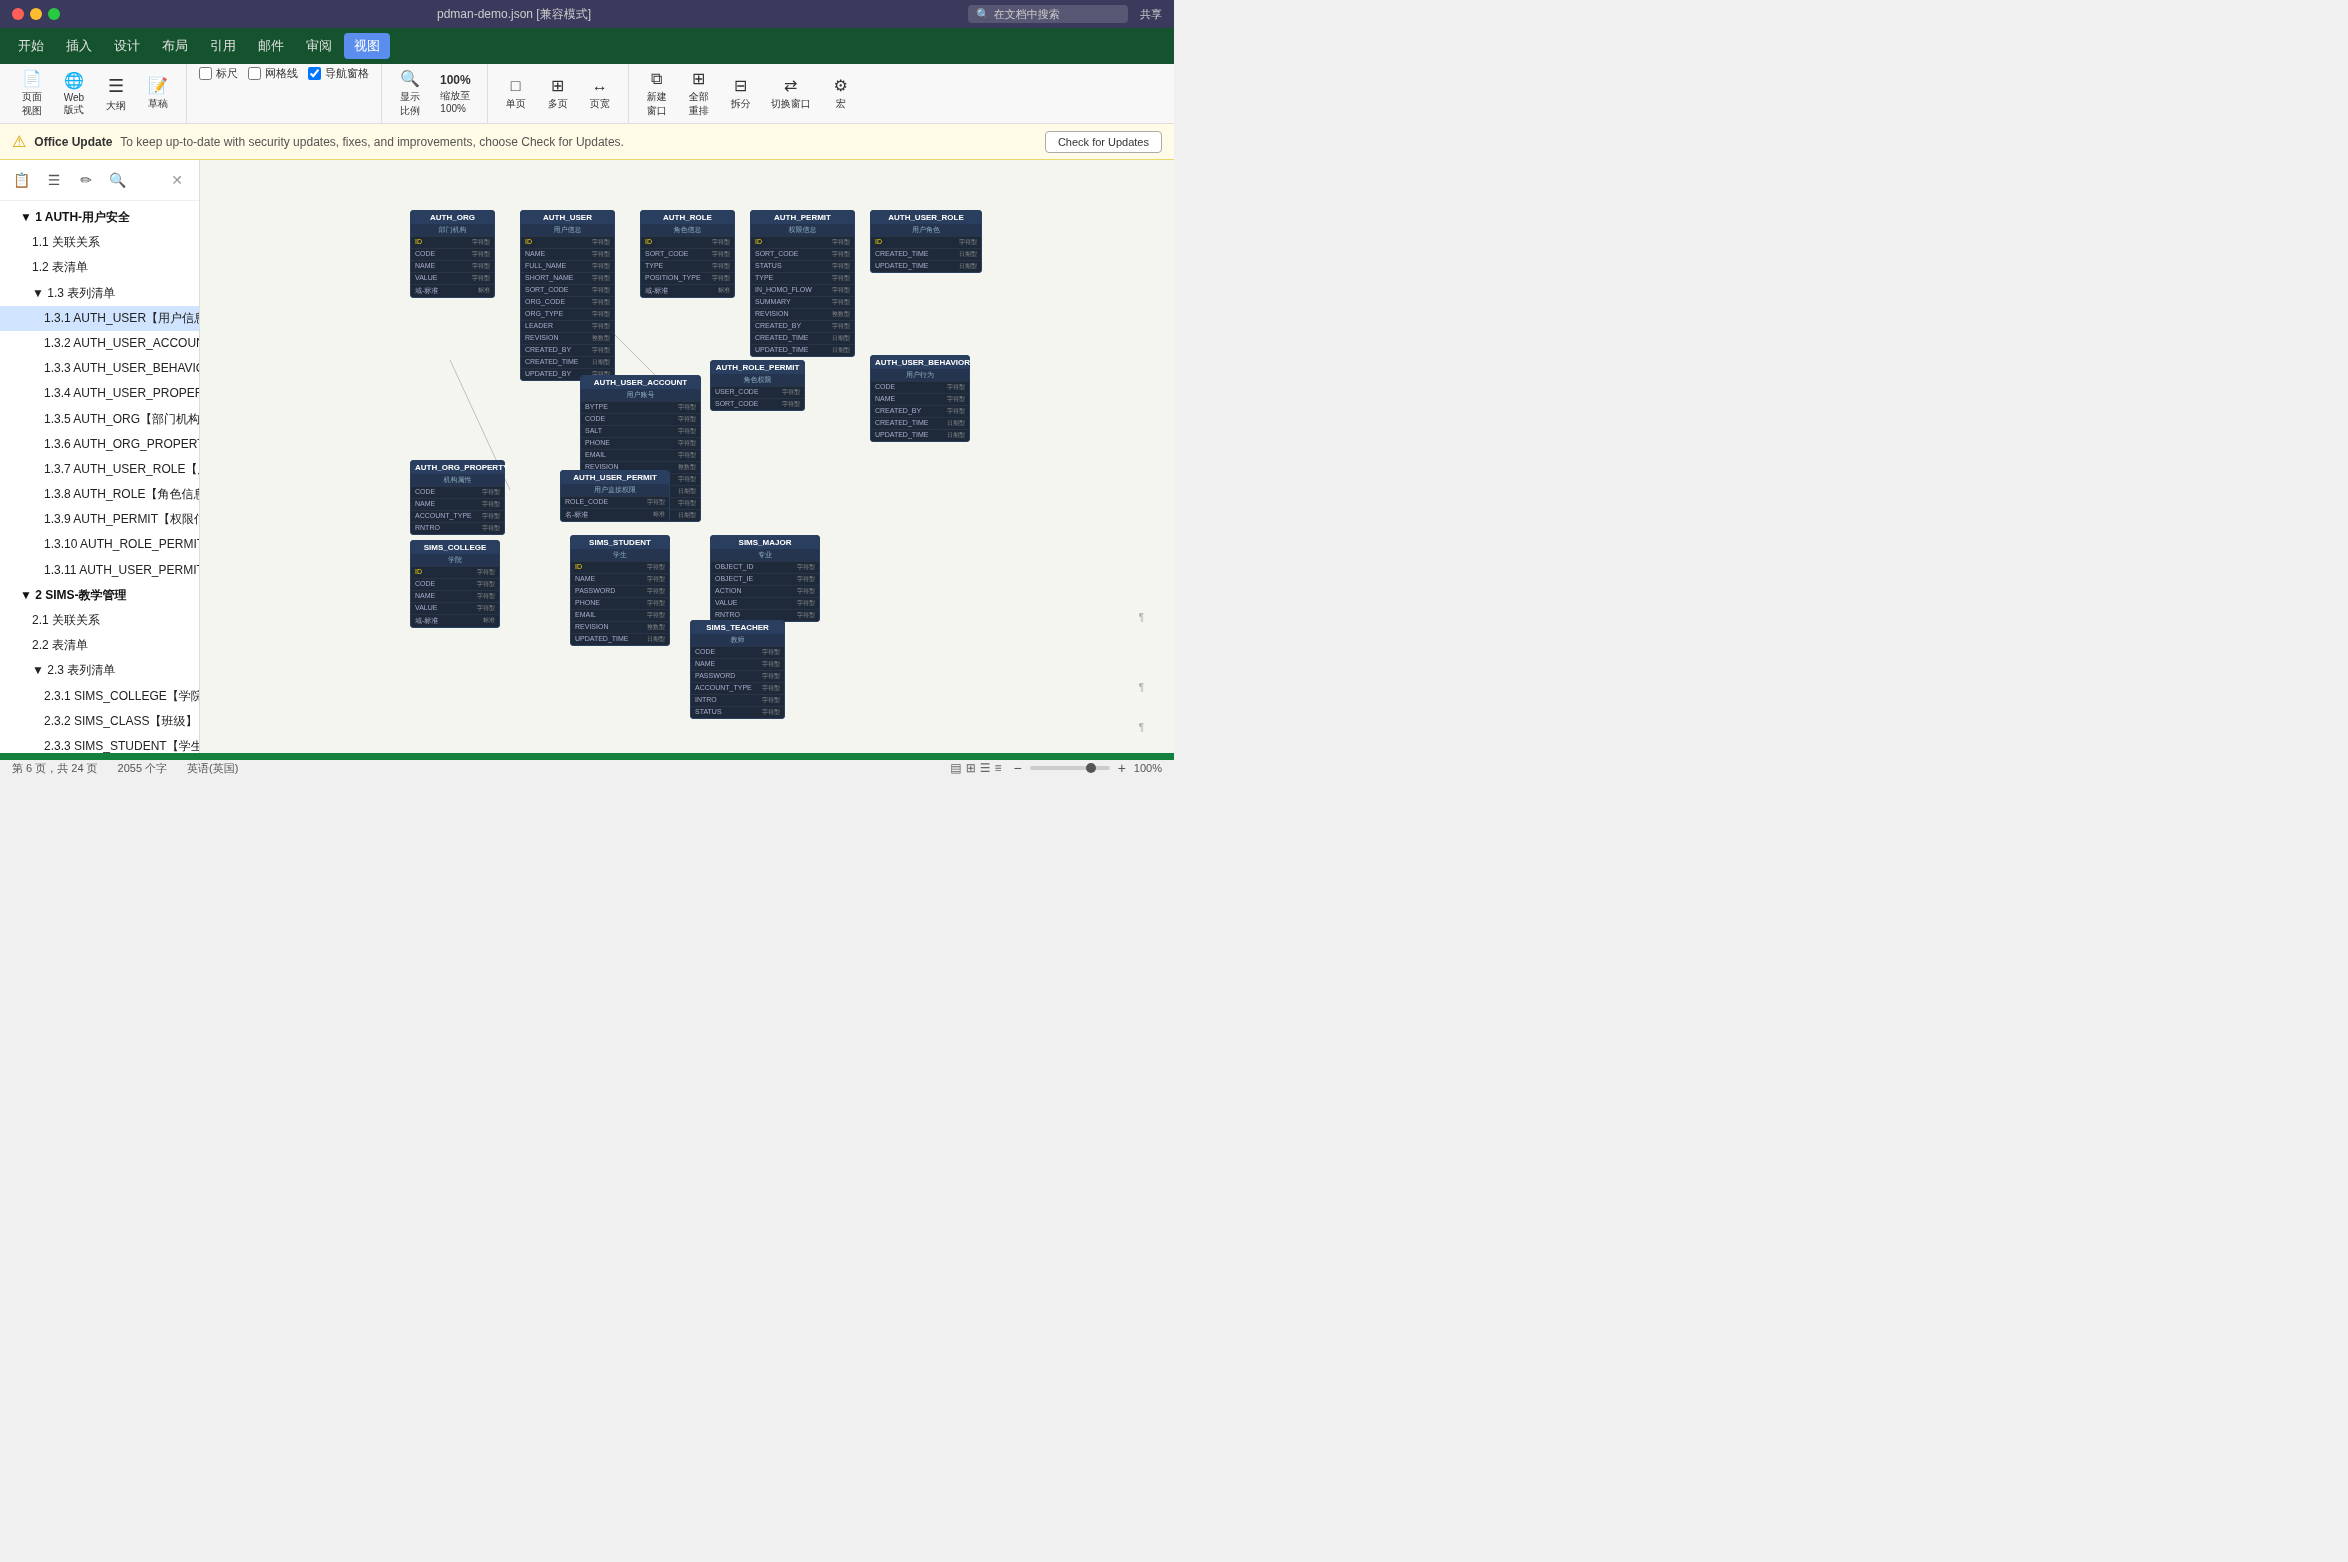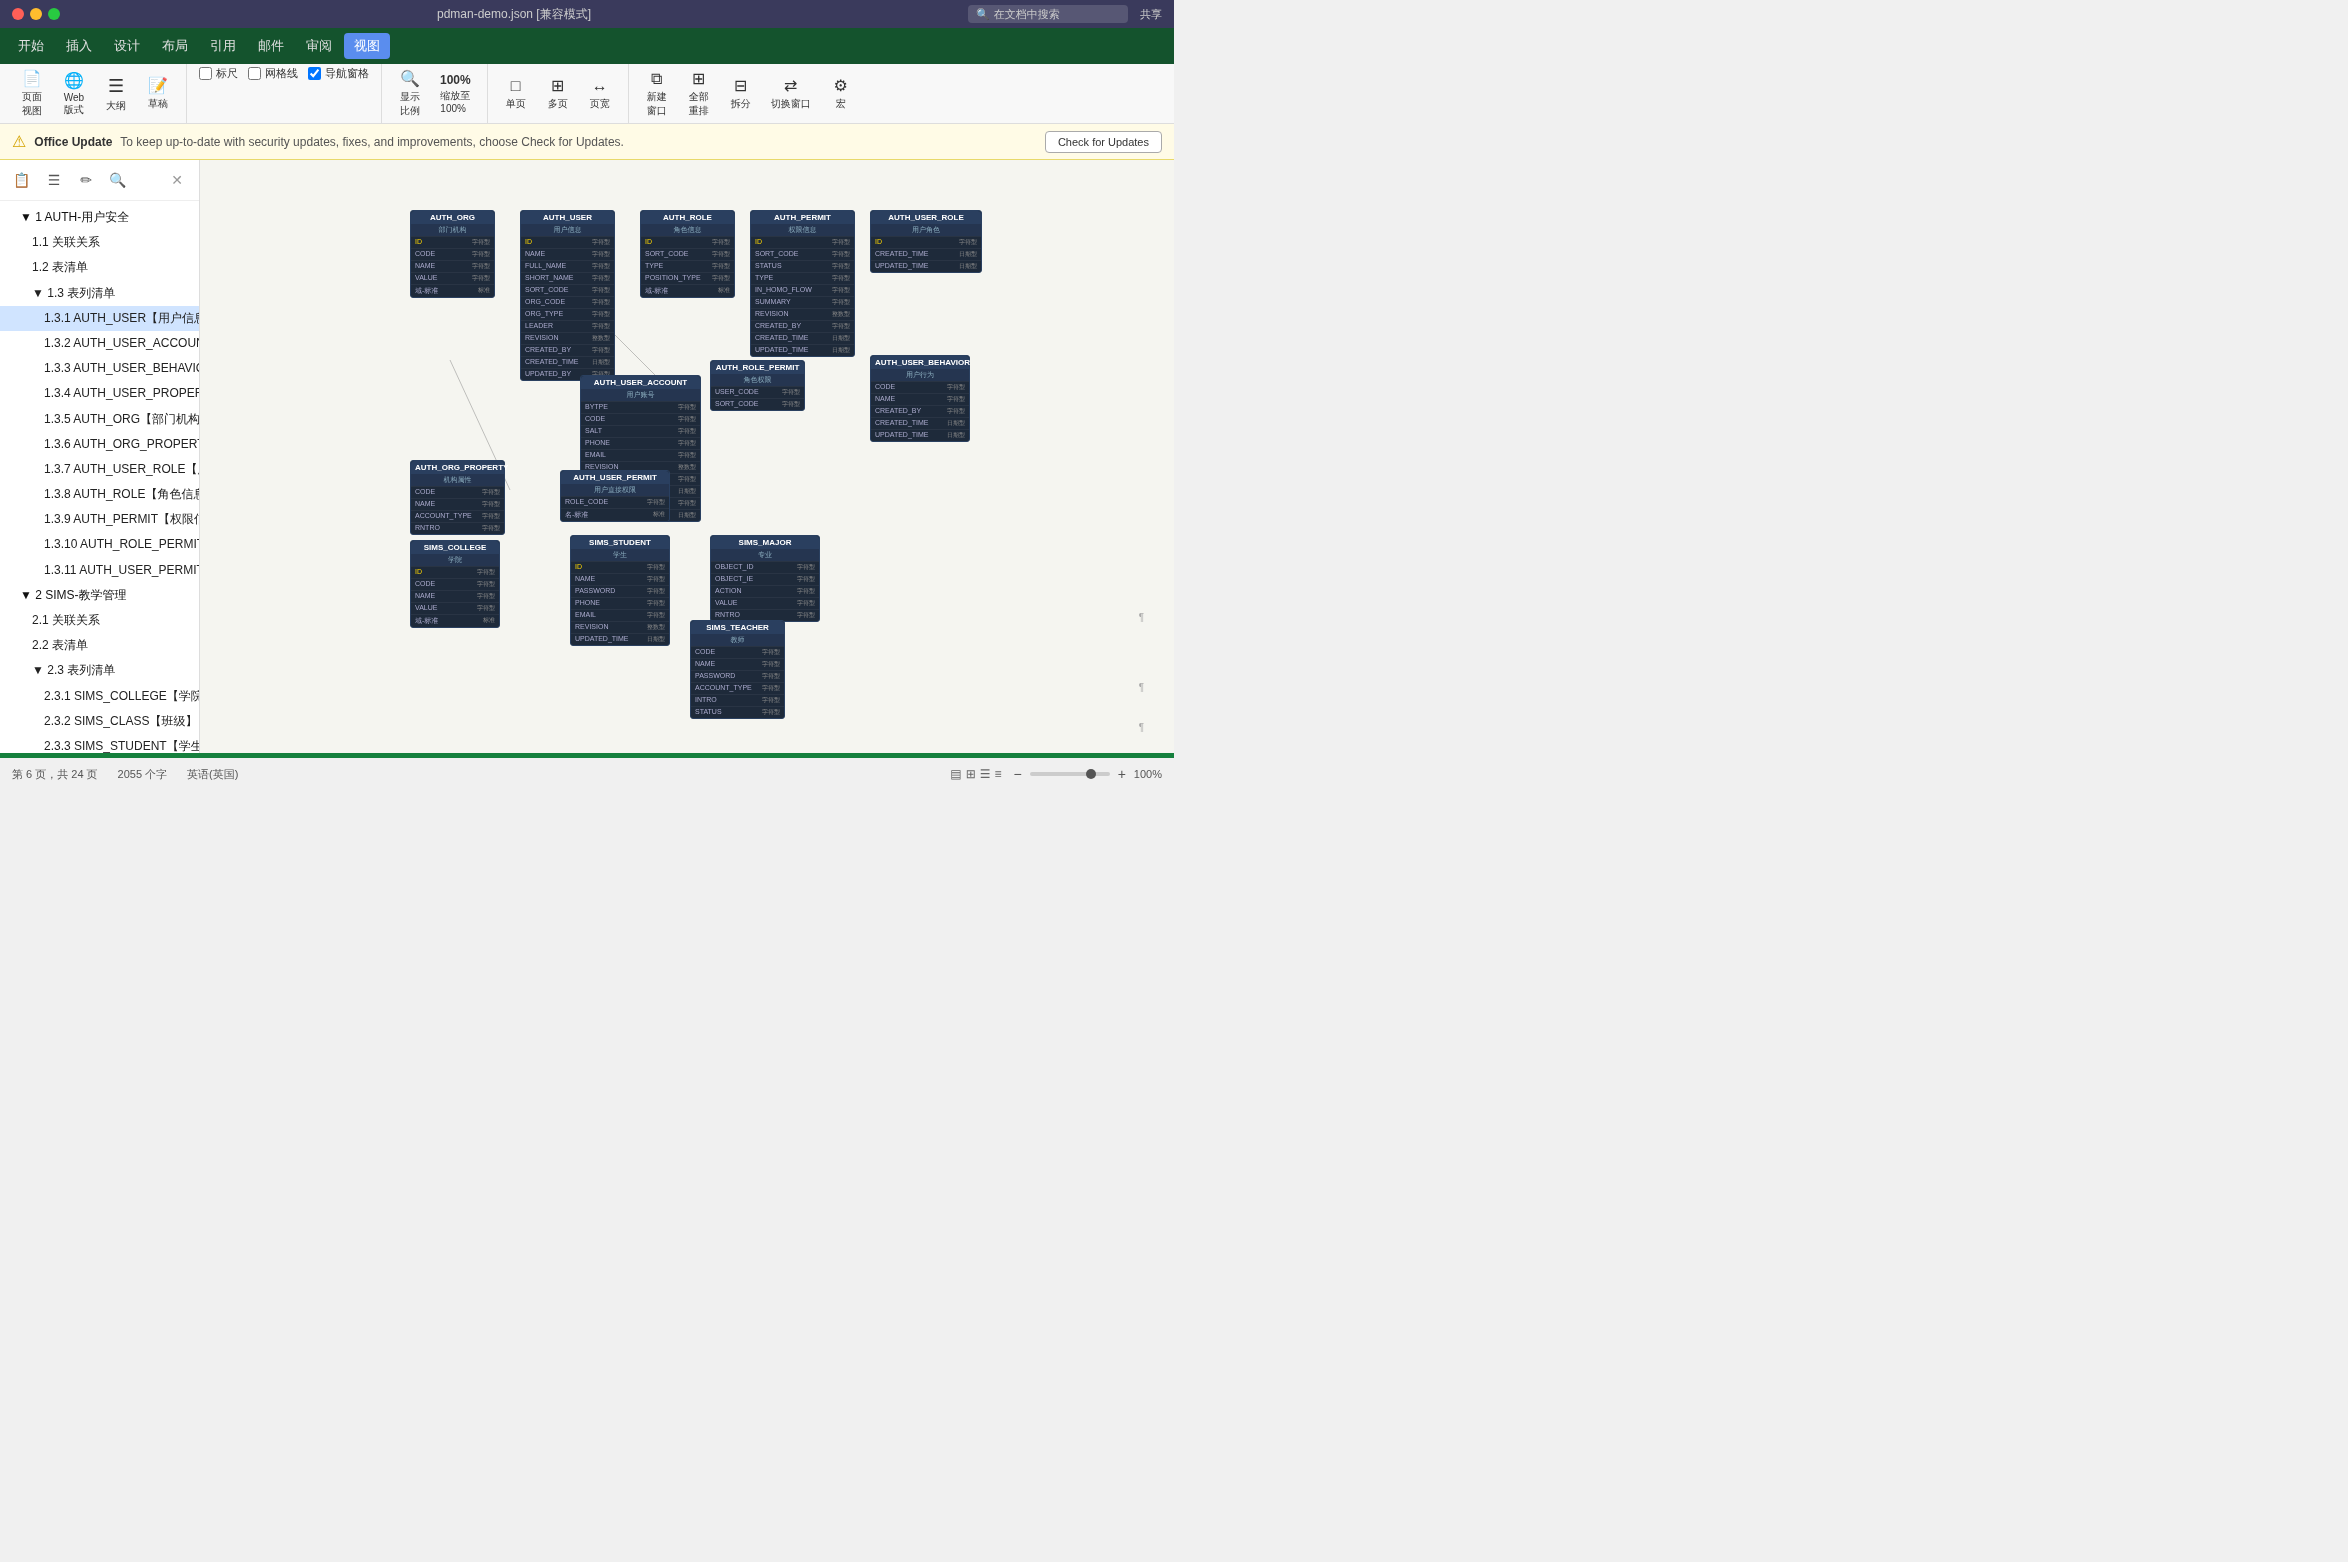--- a/index.html
+++ b/index.html
@@ -169,21 +169,21 @@
       padding: 3px 8px 3px 12px;
       cursor: pointer;
       white-space: nowrap;
       color: #222;
       line-height: 1.6;
     }
     .tree-item.selected { background: #d0e4ff; }
     .tree-item.indent1 { padding-left: 20px; }
     .tree-item.indent2 { padding-left: 32px; }
     .tree-item.indent3 { padding-left: 44px; }
-    .tree-section { font-weight: normal; color: #111; }
+    .tree-section { font-weight: bold; color: #111; }
 
     
     .canvas-area {
       flex: 1;
       background: #f5f5f0;
       position: relative;
       overflow: hidden;
     }
 
     
@@ -211,24 +211,24 @@
       padding: 1px 4px;
       border-top: 1px solid rgba(255,255,255,0.05);
       font-size: 7px;
     }
     .db-table-row .field-name { color: #aac; }
     .db-table-row .field-type { color: #888; font-size: 6px; }
 
     
     .statusbar {
       background: #f0f0f0;
-      border-top: 5px solid #15803d;
+      border-top: 7px solid #15803d;
       height: 28px;
       display: flex;
-      align-items: center;
+      align-items: flex-end;
       padding: 16px 12px;
       font-size: 11px;
       color: #555;
       gap: 20px;
     }
     .statusbar-right {
       margin-left: auto;
       display: flex;
       align-items: center;
       gap: 8px;

